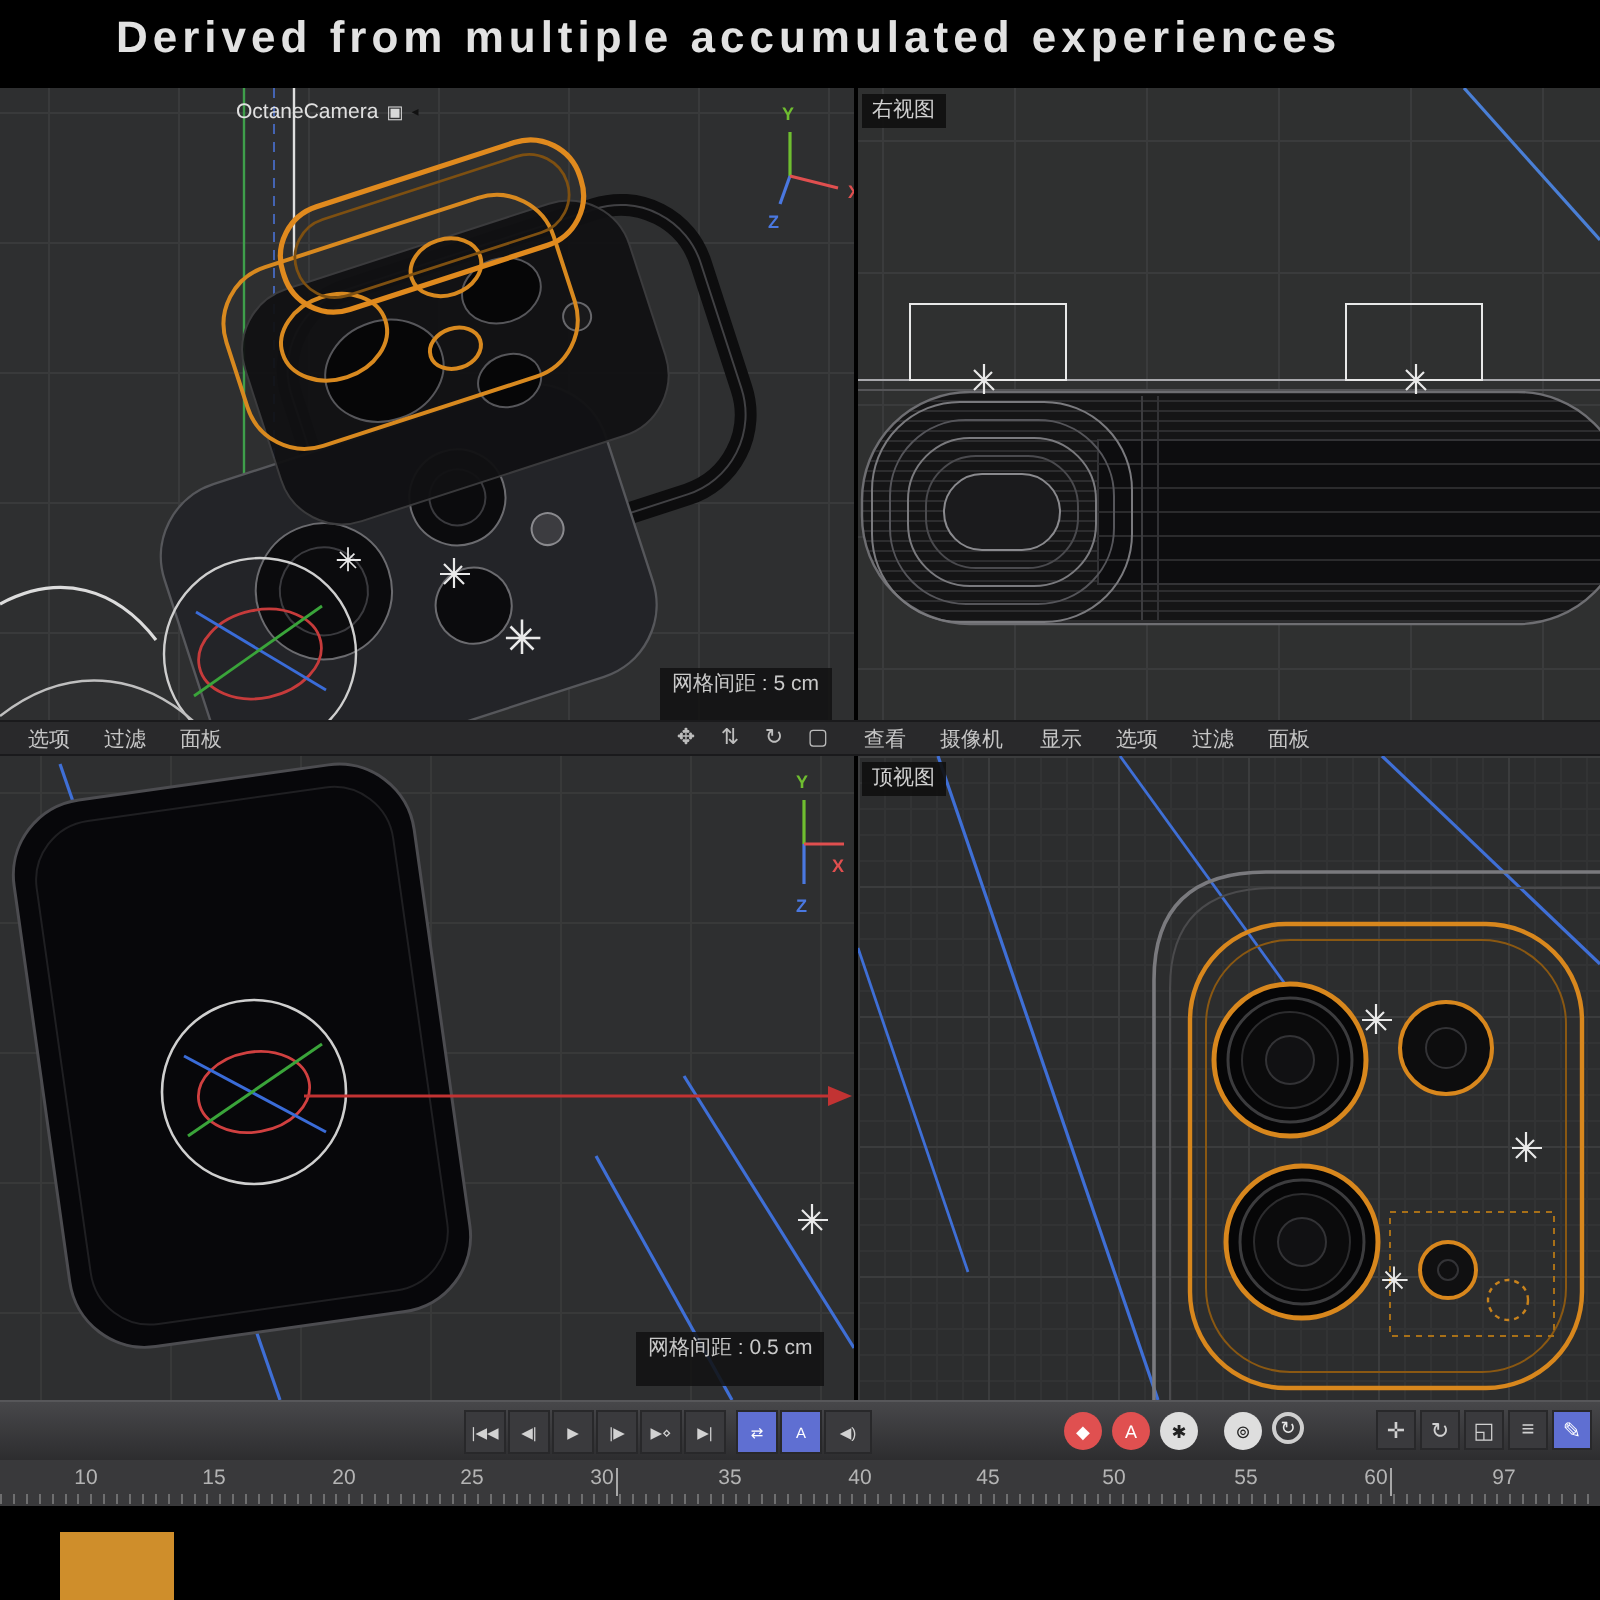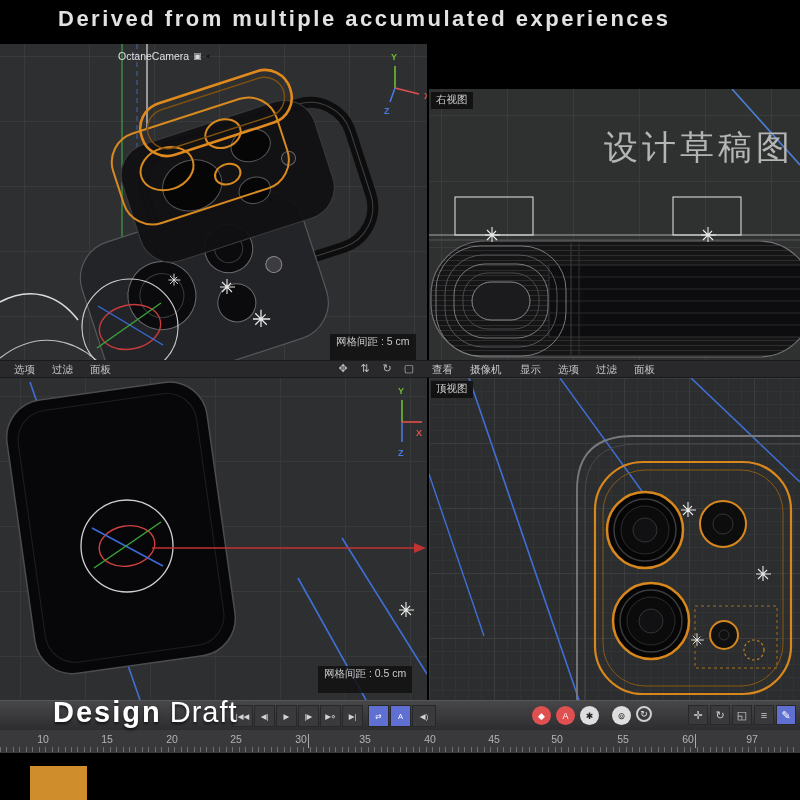--- a/index.html
+++ b/index.html
@@ -13,21 +13,21 @@
   
   .vp{position:absolute;overflow:hidden;}
   .vp svg{position:absolute;left:0;top:0;}
   .vp-tl{left:0;top:44px;width:427px;height:316px;background-color:#2e2f30;
     background-image:linear-gradient(#393a3b 1px,transparent 1px),
                      linear-gradient(90deg,#393a3b 1px,transparent 1px);
     background-size:65px 65px;background-position:24px 12px;}
   .vp-tr{left:429px;top:44px;width:371px;height:316px;background-color:#2f3030;
     background-image:linear-gradient(#3a3b3c 1px,transparent 1px),
                      linear-gradient(90deg,#3a3b3c 1px,transparent 1px);
-    background-size:66px 66px;background-position:12px 26px;margin-top:45px;}
+    background-size:66px 66px;background-position:12px 26px;}
   .vp-bl{left:0;top:378px;width:427px;height:322px;background-color:#2e2f30;
     background-image:linear-gradient(#383939 1px,transparent 1px),
                      linear-gradient(90deg,#383939 1px,transparent 1px);
     background-size:65px 65px;background-position:20px 18px;}
   .vp-br{left:429px;top:378px;width:371px;height:322px;background-color:#2c2d2e;
     background-image:linear-gradient(#3b3c3d 1px,transparent 1px),
                      linear-gradient(90deg,#3b3c3d 1px,transparent 1px),
                      linear-gradient(#323334 1px,transparent 1px),
                      linear-gradient(90deg,#323334 1px,transparent 1px);
     background-size:65px 65px,65px 65px,13px 13px,13px 13px;}
@@ -179,21 +179,20 @@
       <line x1="0" y1="146" x2="371" y2="146" stroke="#a8a8ac" stroke-width="1"></line>
       <line x1="0" y1="151" x2="371" y2="151" stroke="#555558"></line>
       <rect x="26" y="108" width="78" height="38" fill="none" stroke="#e8e8e8"></rect>
       <rect x="244" y="108" width="68" height="38" fill="none" stroke="#e8e8e8"></rect>
       <use href="#spk" transform="translate(63,146)"></use>
       <use href="#spk" transform="translate(279,146)"></use>
     </svg>
     <div class="vlabel">
       <span>右视图</span>
     </div>
-    <div class="cn-watermark">设计草稿图</div>
   </div>
 
   <div class="menubar">
     <span class="mitem" style="left:14px">选项</span>
     <span class="mitem" style="left:52px">过滤</span>
     <span class="mitem" style="left:90px">面板</span>
     <span class="navicons">
       <span>✥</span>
       <span>⇅</span>
       <span>↻</span>
@@ -306,23 +305,20 @@
     </div>
     <div class="cluster" style="left:688px;gap:2px">
       <div class="sq">✛</div>
       <div class="sq">↻</div>
       <div class="sq">◱</div>
       <div class="sq">≡</div>
       <div class="sq blue">✎</div>
     </div>
   </div>
 
-  <div class="design-draft">
-    <span class="b">Design</span><span class="l">Draft</span>
-  </div>
 
   <div class="ruler">
     <span class="rn" style="left:43px">10</span>
     <span class="rn" style="left:107px">15</span>
     <span class="rn" style="left:172px">20</span>
     <span class="rn" style="left:236px">25</span>
     <span class="rn" style="left:301px">30</span>
     <span class="rn" style="left:365px">35</span>
     <span class="rn" style="left:430px">40</span>
     <span class="rn" style="left:494px">45</span>

